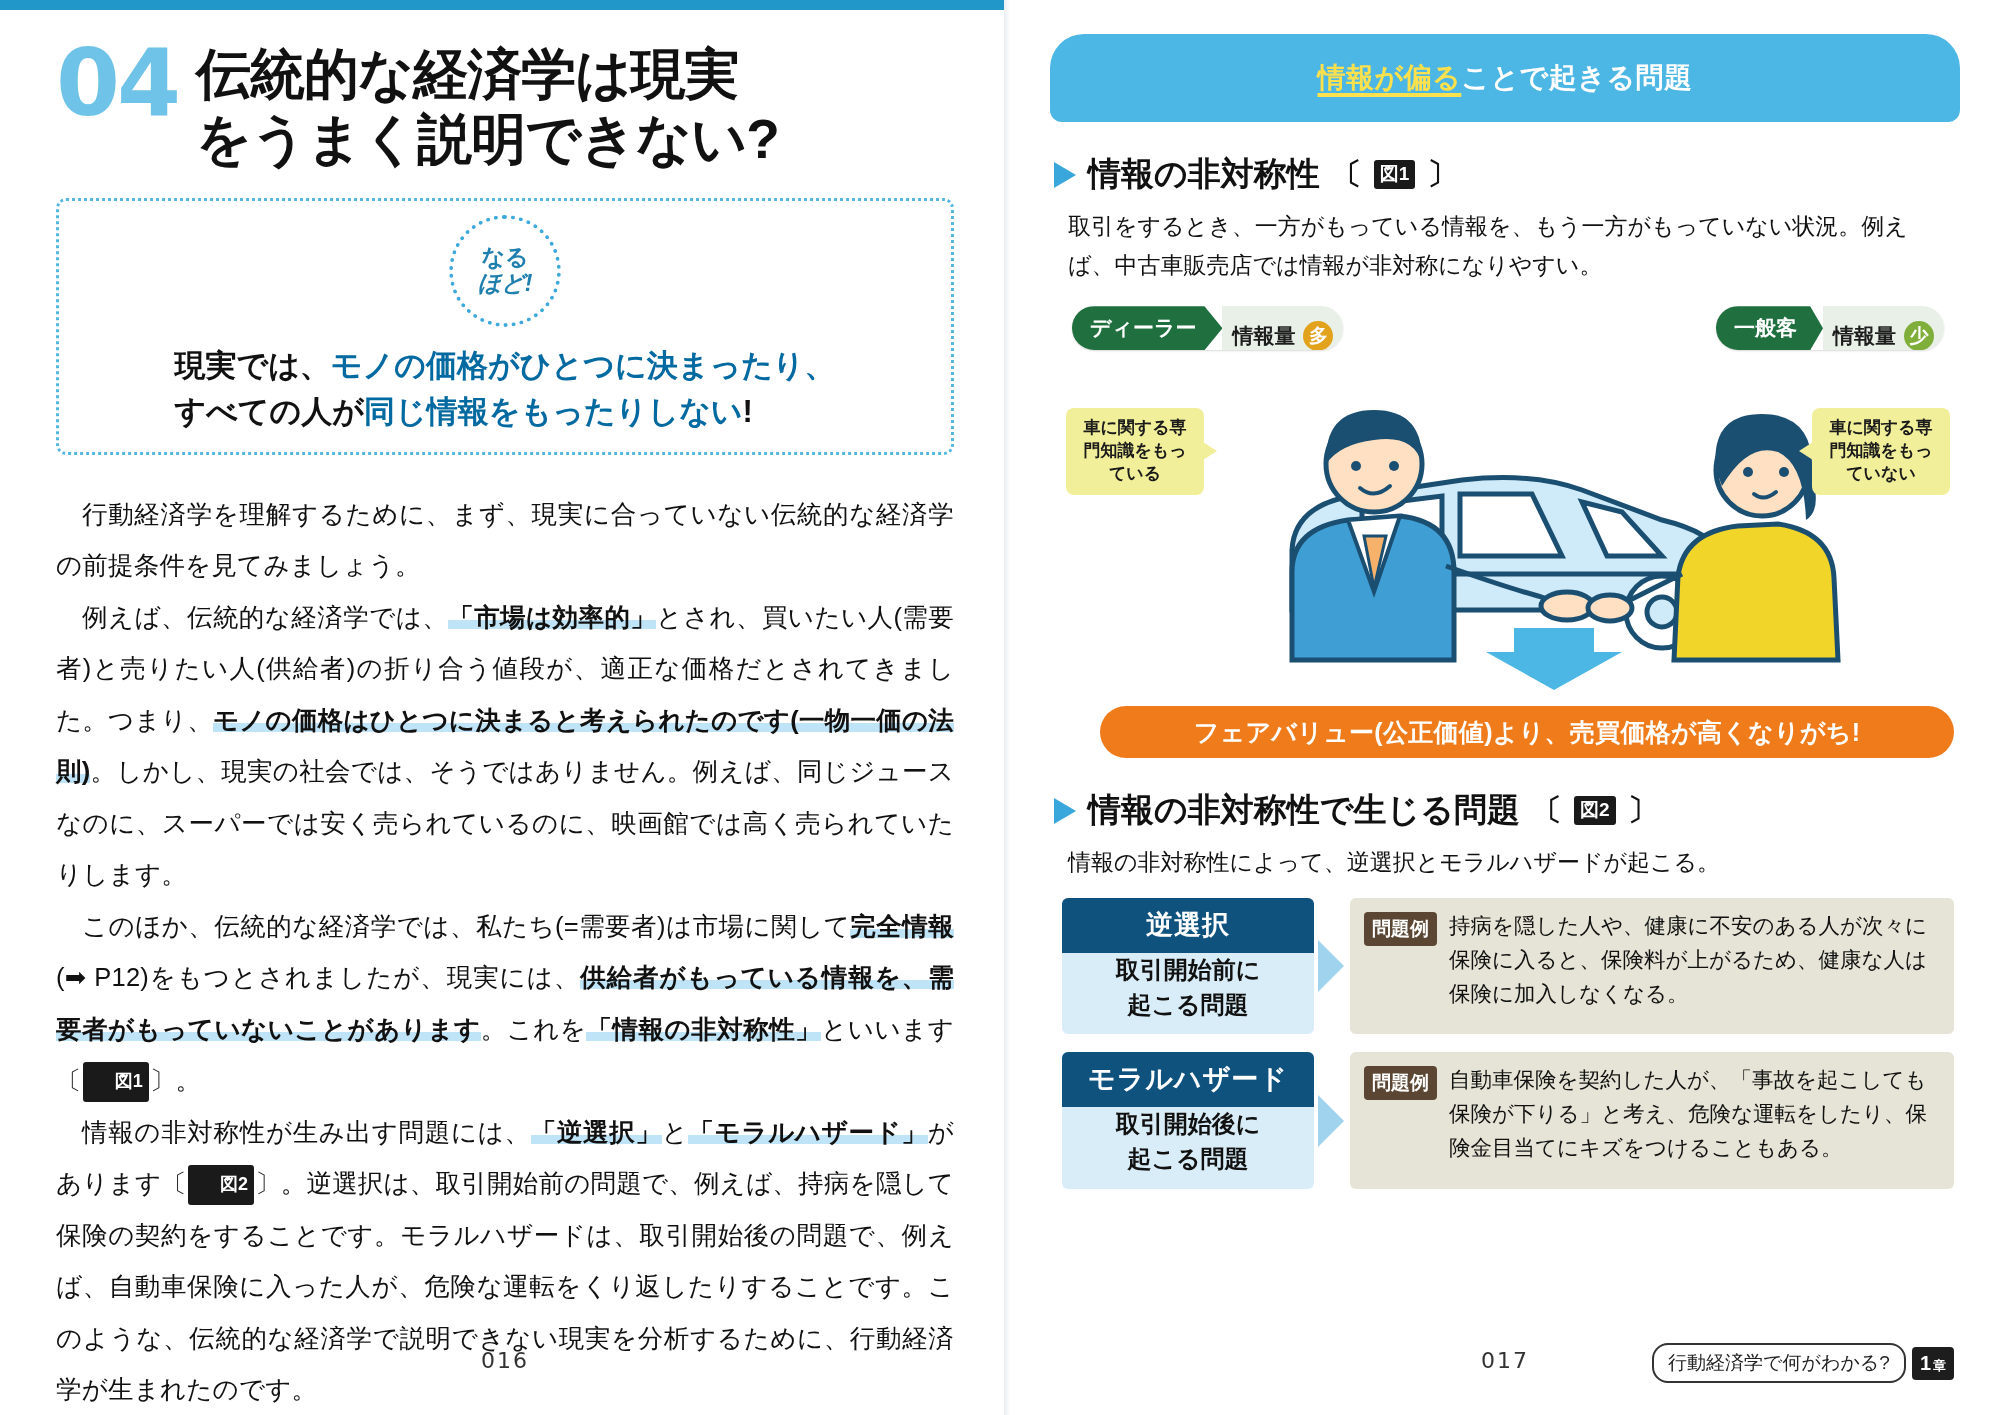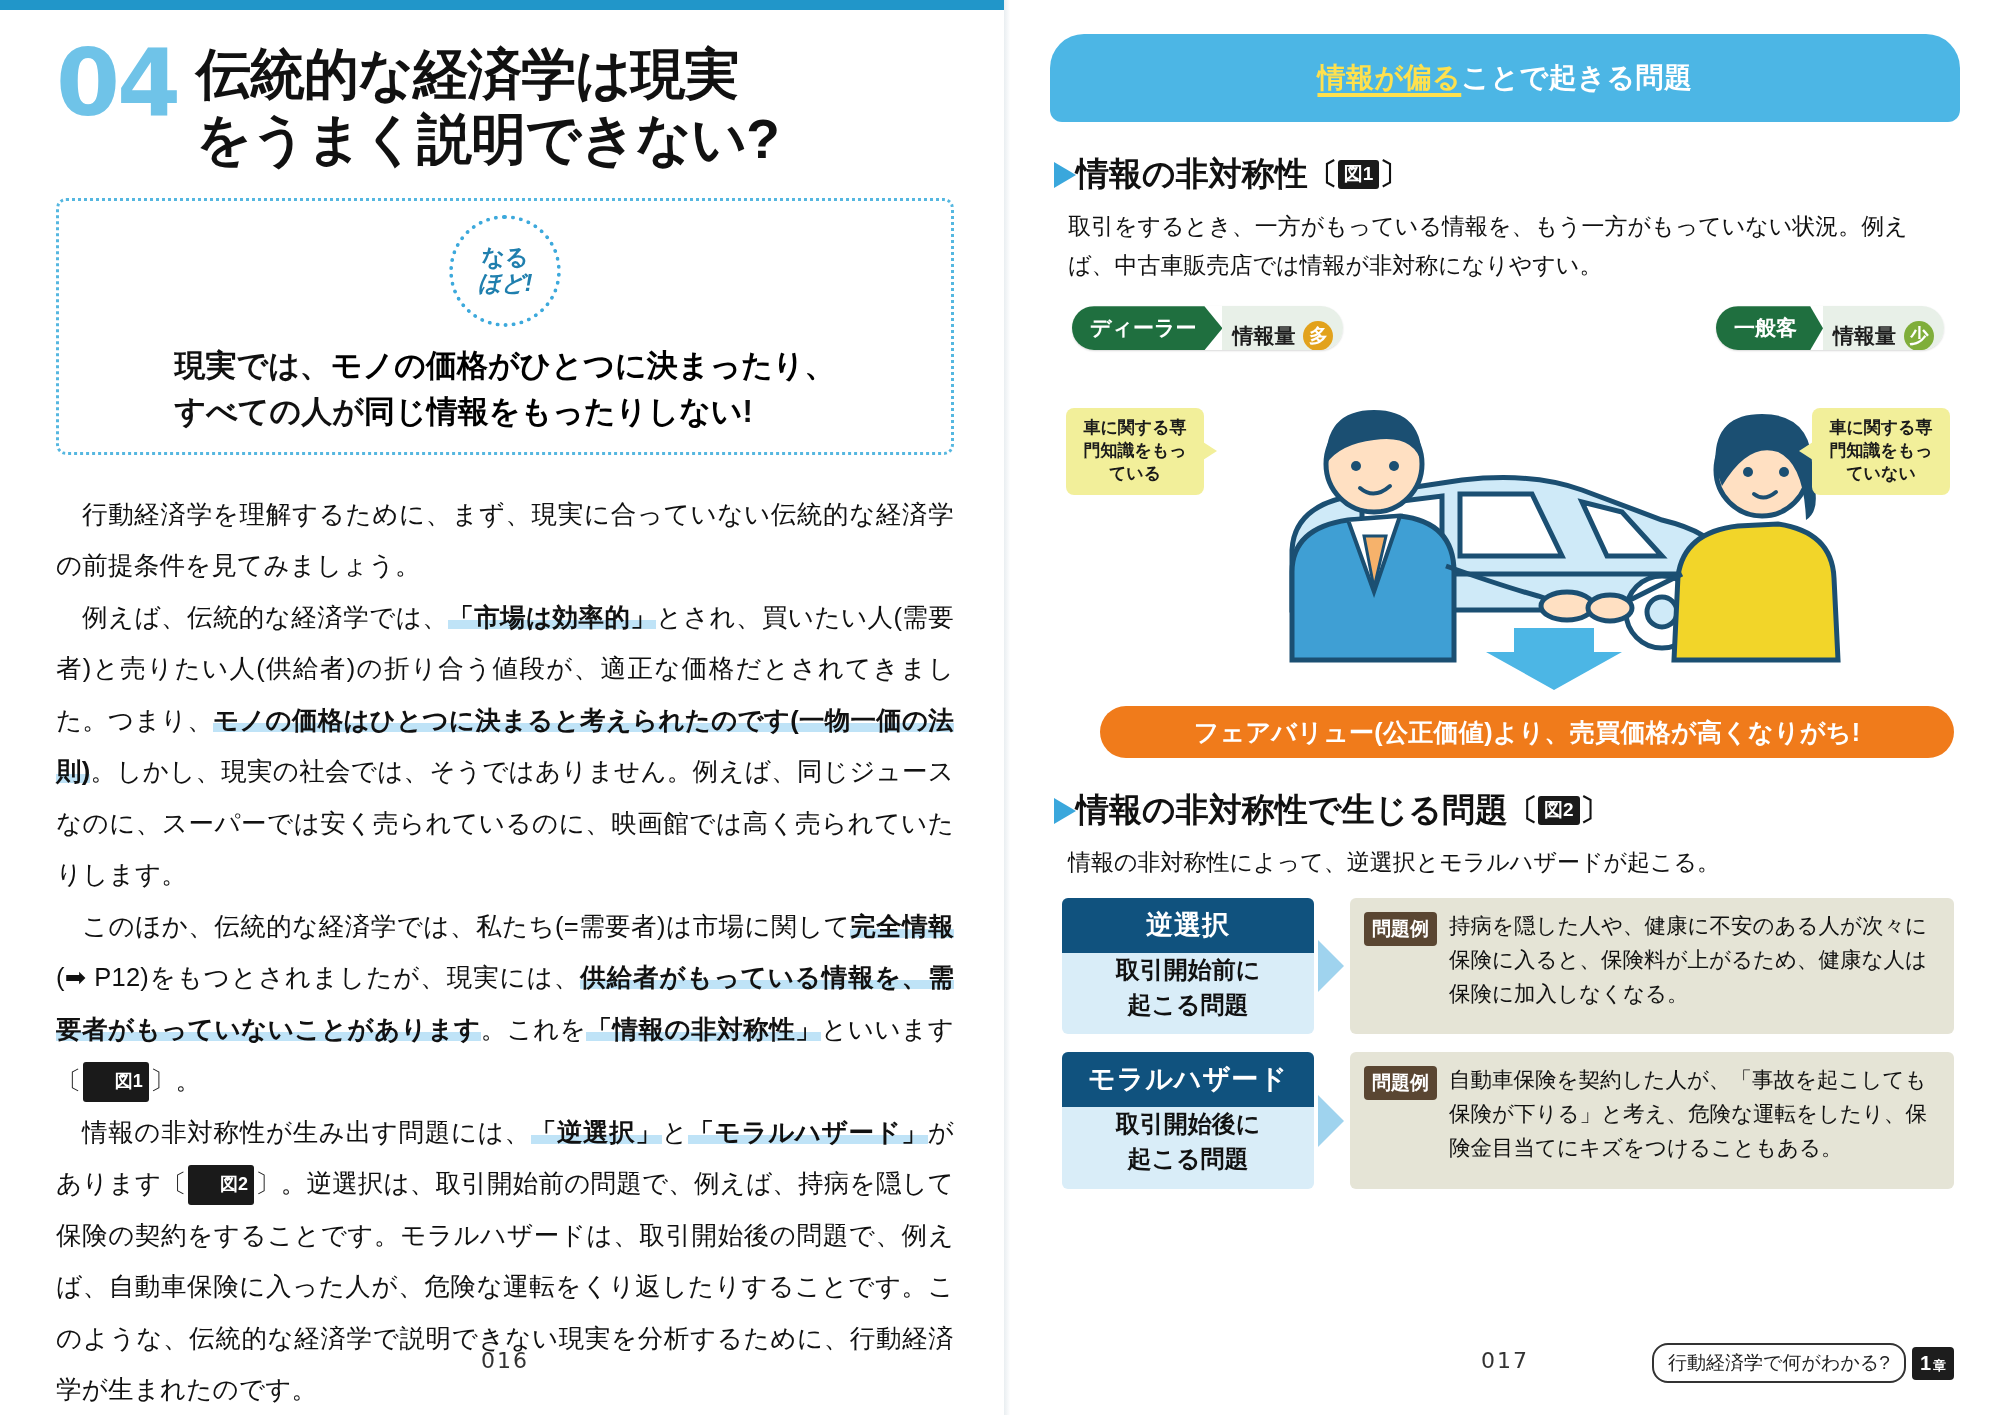--- a/index.html
+++ b/index.html
@@ -102,21 +102,21 @@
     justify-content: center;
     text-align: center;
   }
   .naruhodo-badge i { font-style: italic; }
   .naruhodo-text {
     font-size: 31px;
     font-weight: bold;
     line-height: 1.5;
     color: #111;
   }
-  .blue { color: #000000; }
+  .blue { color: #0369a1; }
 
   
   .body-copy {
     margin-top: 34px;
     font-size: 25.5px;
     line-height: 2.02;
     text-align: justify;
     color: #111;
     letter-spacing: 0.2px;
   }
@@ -164,21 +164,21 @@
   }
   .panel-title .yellow {
     color: #ffe14d;
     text-decoration: underline;
     text-decoration-thickness: 4px;
     text-underline-offset: 6px;
   }
   .sec-head {
     display: flex;
     align-items: center;
-    gap: 0;
+    gap: 12px;
     margin: 30px 0 10px 44px;
     font-size: 33px;
     font-weight: bold;
     color: #111;
   }
   .tri {
     width: 0; height: 0;
     border-left: 22px solid #3aa7dc;
     border-top: 13px solid transparent;
     border-bottom: 13px solid transparent;

